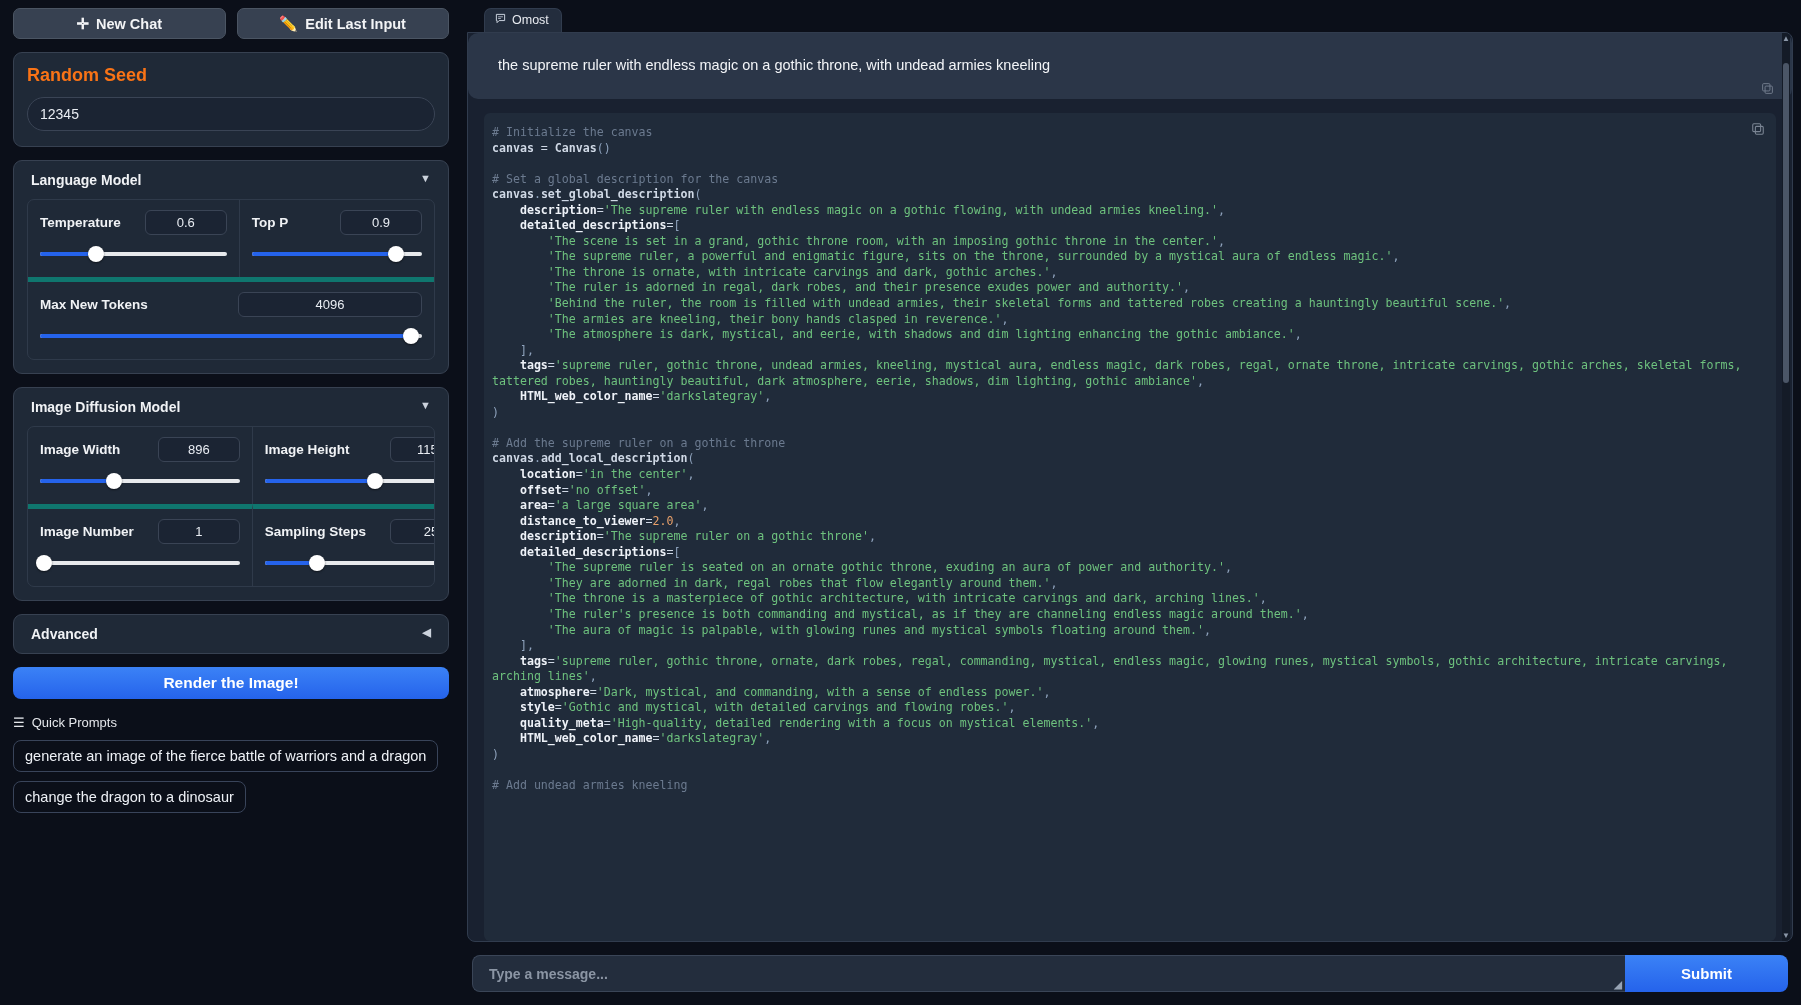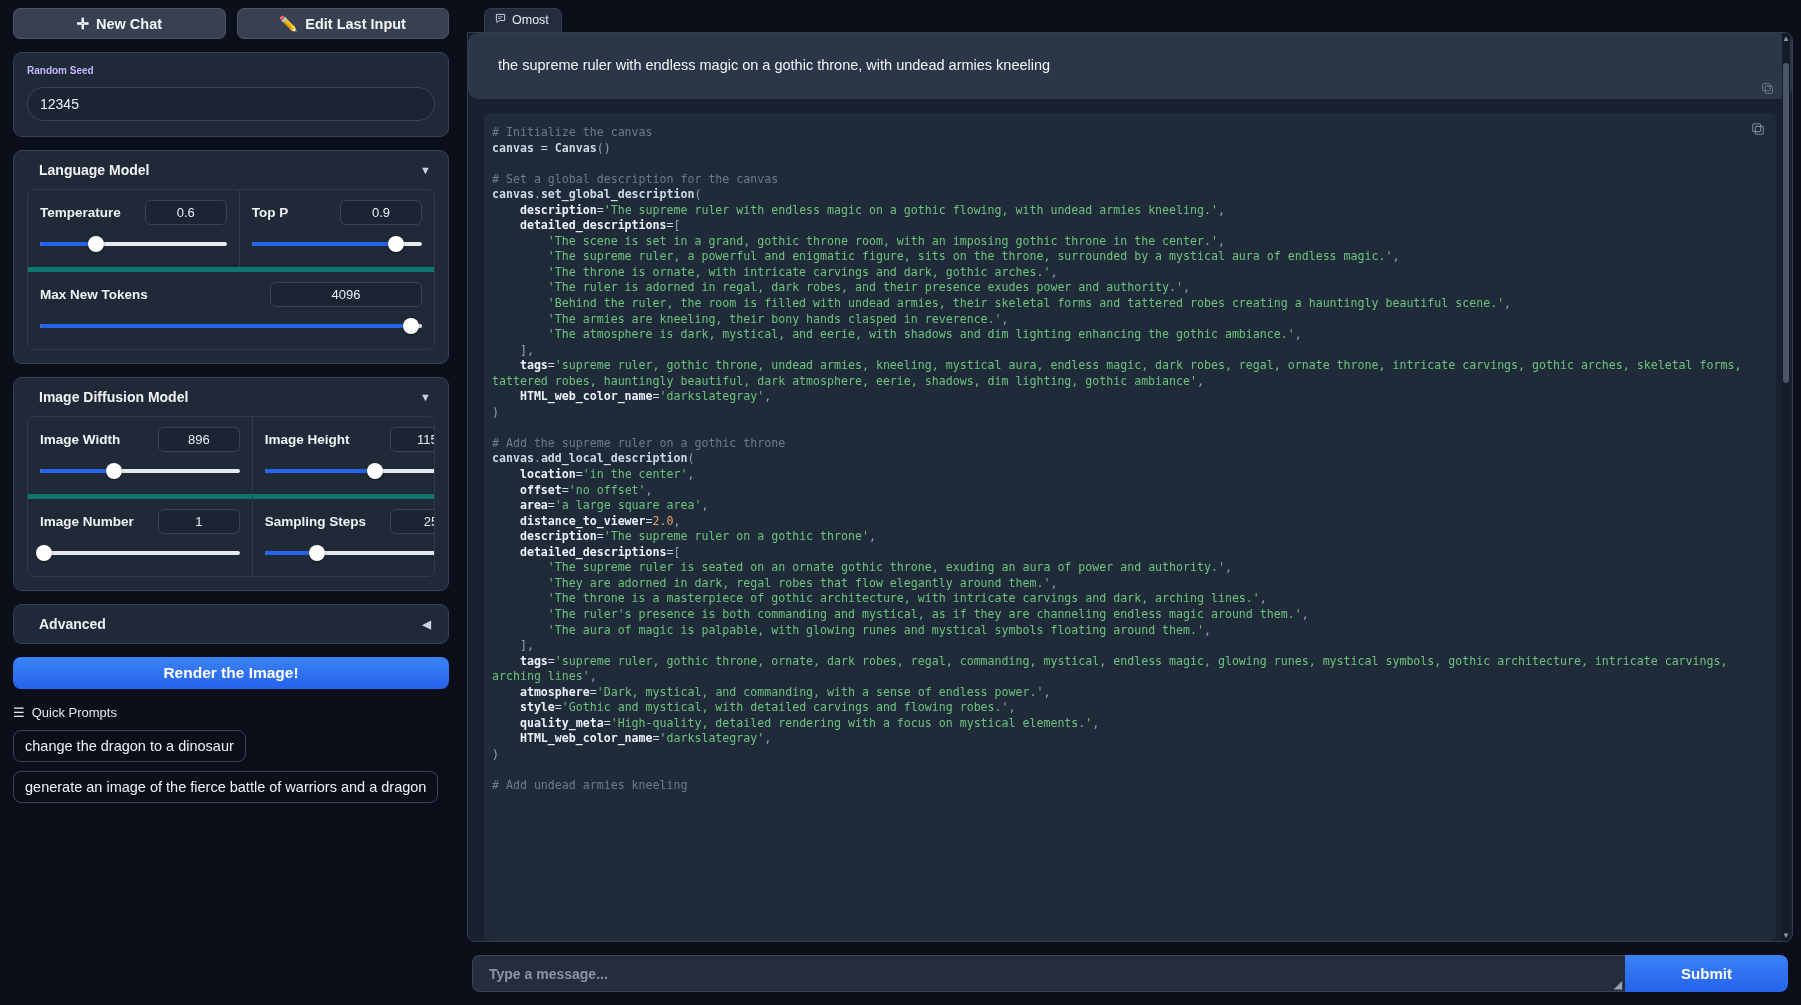--- a/index.html
+++ b/index.html
@@ -33,39 +33,38 @@
   }
   .topbtn .gl { font-size: 15px; line-height: 1; }
 
   .card {
     background: #1f2937;
     border: 1px solid #374151;
     border-radius: 9px;
     padding: 0;
   }
   .seedcard { padding: 12px 13px 15px 13px; }
-  .lbl { font-size: 10px; font-weight: 600; color: #c4b5fd; }
+  .lbl { font-size: 18px; font-weight: 600; color: #f97316; }
   .textfield {
     margin-top: 11px;
     height: 34px;
     background: #1b2433;
     border: 1px solid #3a4455;
     border-radius: 17px;
     display: flex; align-items: center;
     padding: 0 12px;
     font-size: 14px; color: #e9edf3;
     cursor: text;
   }
 
   .acc-head {
-    display: flex; align-items: center; justify-content: space-between;
+    display: flex; align-items: flex-start; justify-content: space-between;
     padding: 11px 17px;
     font-size: 14px; font-weight: 600; color: #f0f2f5;
     cursor: pointer;
-    margin-left: 8px;
   }
   .caret { font-size: 11px; color: #cbd2dc; }
   .caret.closed { font-size: 11px; }
 
   .grid2 {
     display: grid; grid-template-columns: 1fr 1fr;
     border-top: 1px solid #2f3a4a;
     margin: 0 13px 13px 13px;
     border-left: 1px solid #2f3a4a;
     border-right: 1px solid #2f3a4a;
@@ -81,21 +80,21 @@
   .cell-lbl { font-size: 13.5px; font-weight: 600; color: #f0f2f5; white-space: nowrap; }
   .numbox {
     width: 82px; height: 25px;
     background: #1b2433;
     border: 1px solid #3a4455;
     border-radius: 6px;
     display: flex; align-items: center; justify-content: center;
     font-size: 13px; color: #e9edf3;
     cursor: text;
   }
-  .numbox.xwide { width: 152px; margin-left: 48px; }
+  .numbox.xwide { width: 184px; margin-left: 48px; }
 
   .slider { position: relative; height: 18px; margin-top: 10px; cursor: pointer; }
   .strack {
     position: absolute; top: 7px; left: 0; right: 0; height: 4px;
     background: #e7e9ec; border-radius: 3px;
   }
   .sfill {
     position: absolute; top: 7px; left: 0; height: 4px;
     background: #2563eb; border-radius: 3px;
   }
@@ -381,22 +380,22 @@
     <div class="renderbtn">
       <span>Render the Image!</span>
     </div>
 
     <div>
       <div class="qp-head">
         <span>☰</span>
         <span>Quick Prompts</span>
       </div>
       <div class="qp-list">
+        <div class="qp">generate an image of the fierce battle of warriors and a dragon</div>
         <div class="qp">change the dragon to a dinosaur</div>
-        <div class="qp">generate an image of the fierce battle of warriors and a dragon</div>
       </div>
     </div>
   </div>
 
   <div class="right">
     <div class="tabstrip">
       <div class="tab">
         <span>
           <svg width="11" height="11" viewBox="0 0 16 16">
               <path d="M2 2h12v9H6l-3 3v-3H2z" fill="none" stroke="#cfd6e2" stroke-width="1.4"></path>

